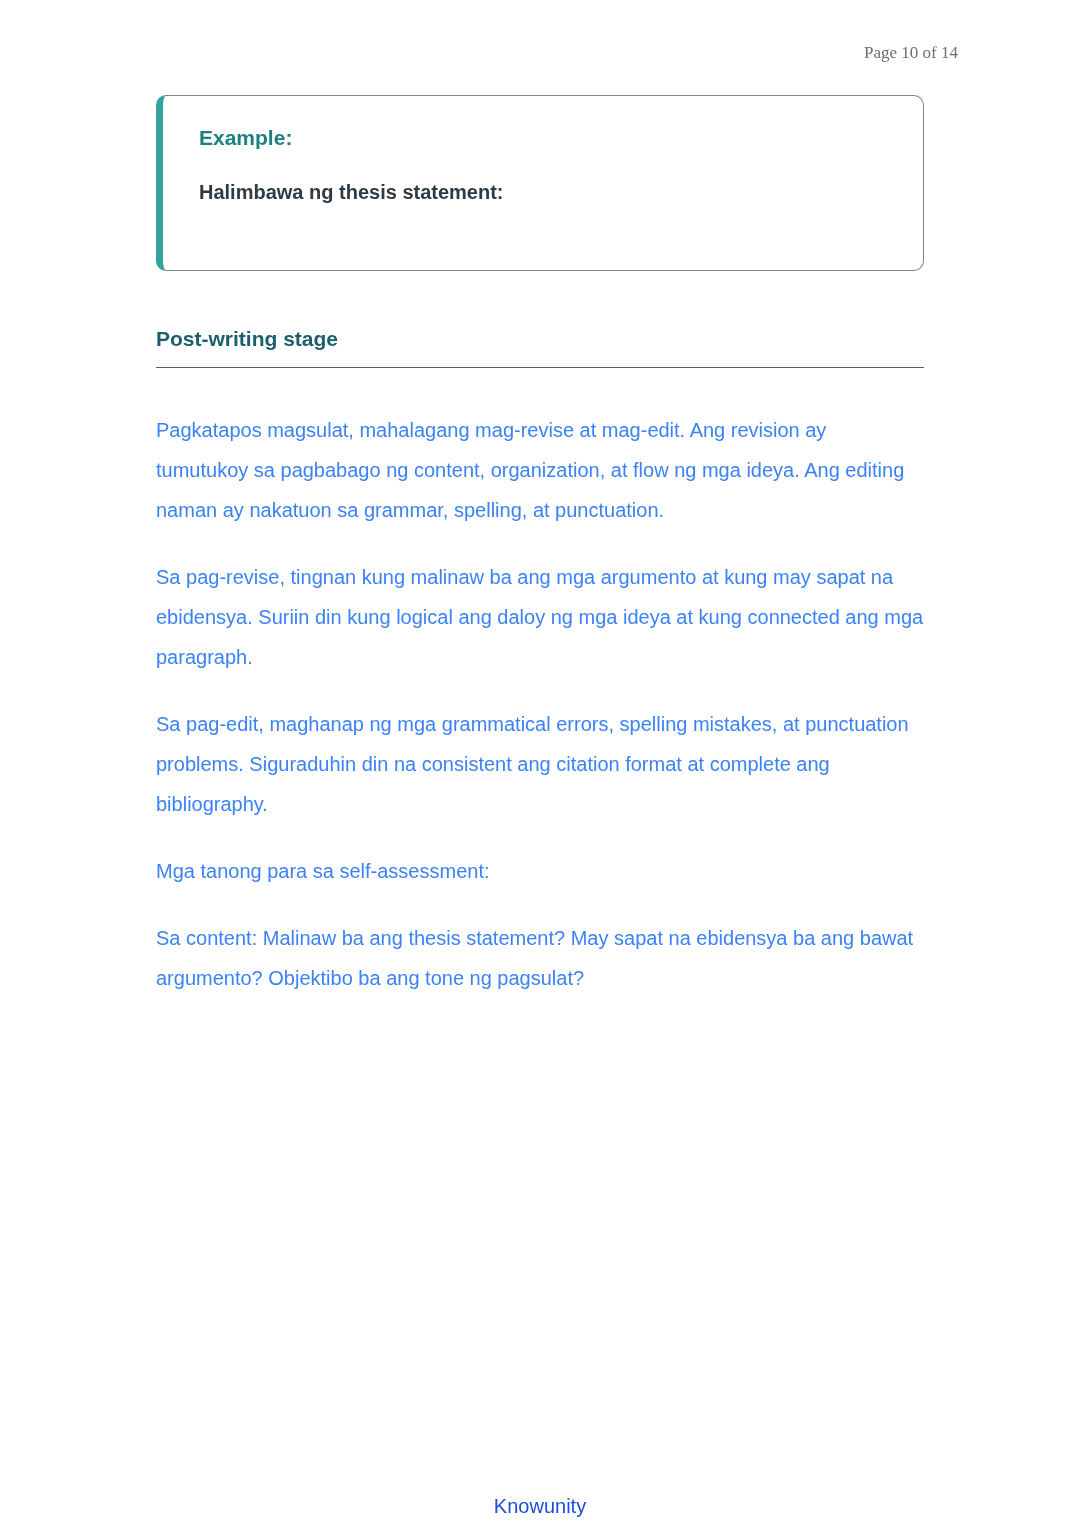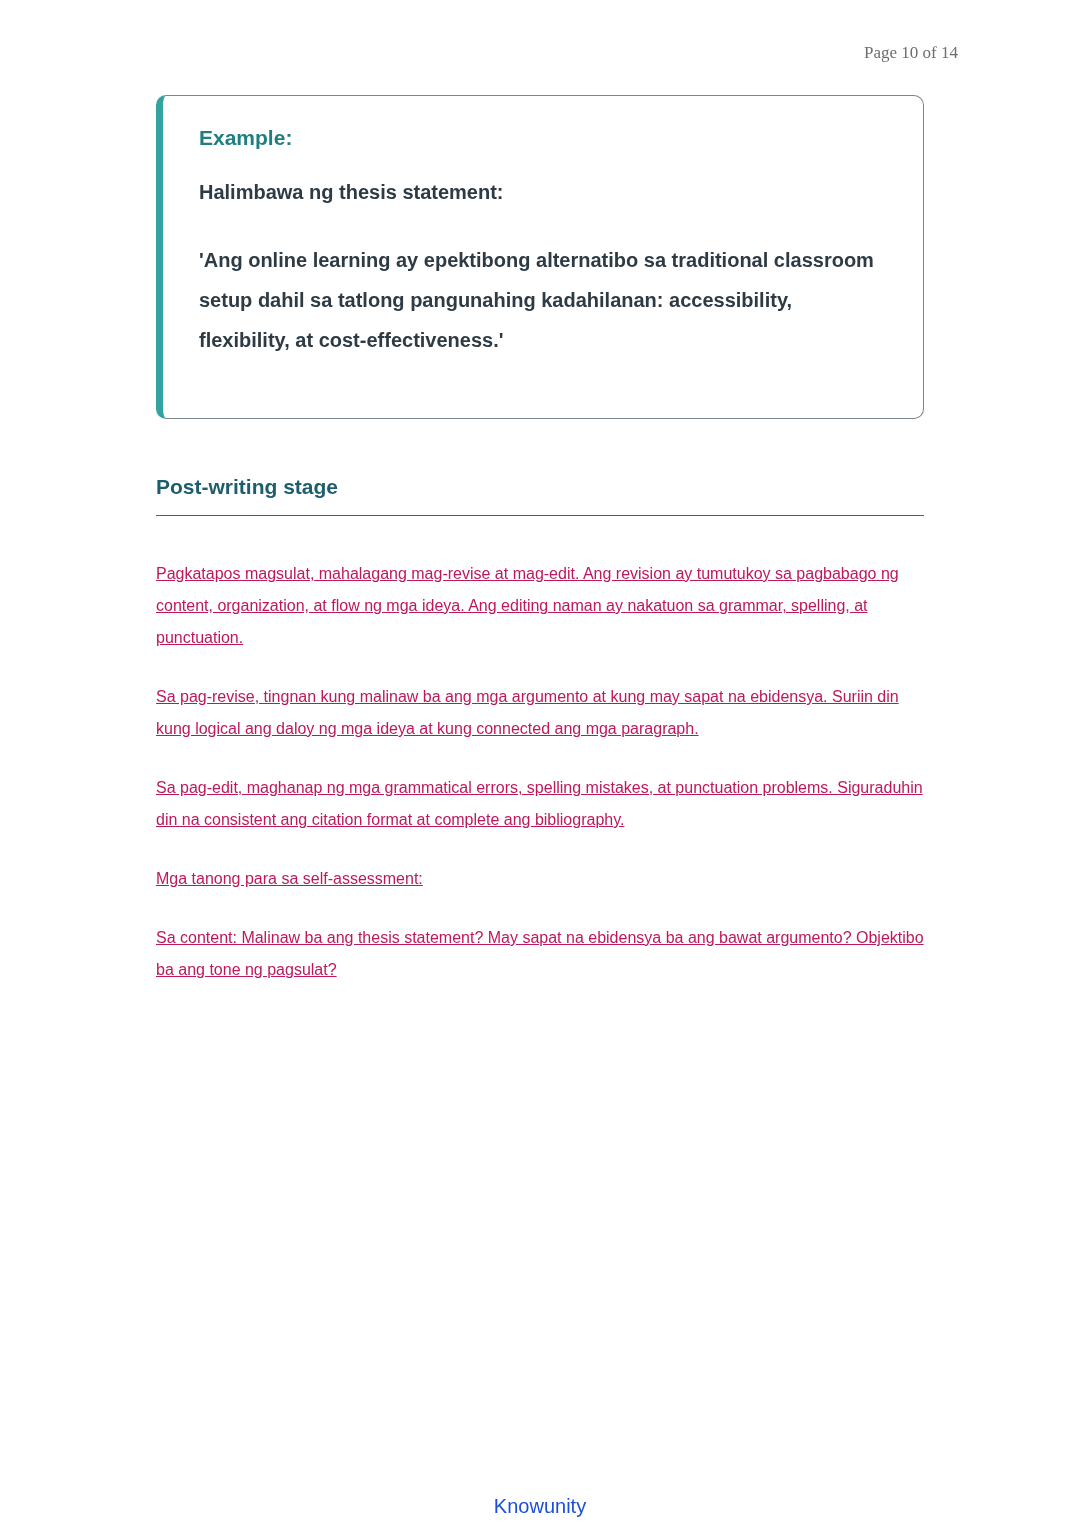--- a/index.html
+++ b/index.html
@@ -51,25 +51,24 @@
   .section-heading {
     margin-top: 56px;
     font-size: 21px;
     font-weight: bold;
     color: #1d5e6e;
     padding-bottom: 16px;
     border-bottom: 1.5px solid #4d5e66;
   }
   .body-copy { margin-top: 42px; }
   .body-copy p {
-    font-size: 16px;
+    font-size: 20px;
     line-height: 2.0;
     margin-bottom: 27px;
-    color: #be185d;
-    text-decoration: underline;
+    color: #3b82f6;
   }
   .footer-brand {
     position: absolute;
     bottom: 22px;
     left: 0;
     width: 100%;
     text-align: center;
     font-size: 20px;
     color: #1d4ed8;
   }
@@ -79,21 +78,20 @@
 
 <div class="page">
 
   <div class="page-indicator">Page 10 of 14</div>
 
   <div class="content">
 
     <div class="example-box">
       <div class="box-title">Example:</div>
       <p>Halimbawa ng thesis statement:</p>
-      <p>'Ang online learning ay epektibong alternatibo sa traditional classroom setup dahil sa tatlong pangunahing kadahilanan: accessibility, flexibility, at cost-effectiveness.'</p>
     </div>
 
     <h2 class="section-heading">Post-writing stage</h2>
 
     <div class="body-copy">
       <p>Pagkatapos magsulat, mahalagang mag-revise at mag-edit. Ang revision ay tumutukoy sa pagbabago ng content, organization, at flow ng mga ideya. Ang editing naman ay nakatuon sa grammar, spelling, at punctuation.</p>
       <p>Sa pag-revise, tingnan kung malinaw ba ang mga argumento at kung may sapat na ebidensya. Suriin din kung logical ang daloy ng mga ideya at kung connected ang mga paragraph.</p>
       <p>Sa pag-edit, maghanap ng mga grammatical errors, spelling mistakes, at punctuation problems. Siguraduhin din na consistent ang citation format at complete ang bibliography.</p>
       <p>Mga tanong para sa self-assessment:</p>
       <p>Sa content: Malinaw ba ang thesis statement? May sapat na ebidensya ba ang bawat argumento? Objektibo ba ang tone ng pagsulat?</p>

